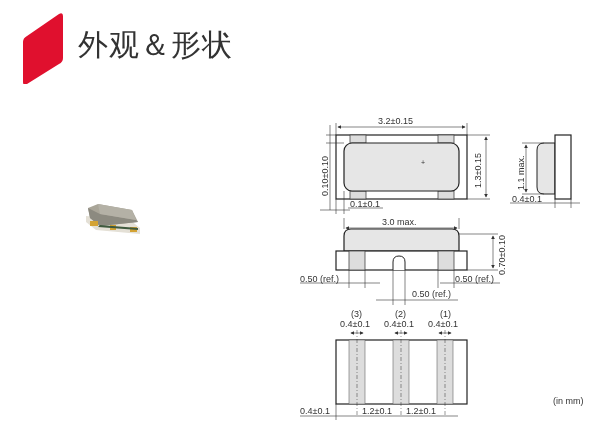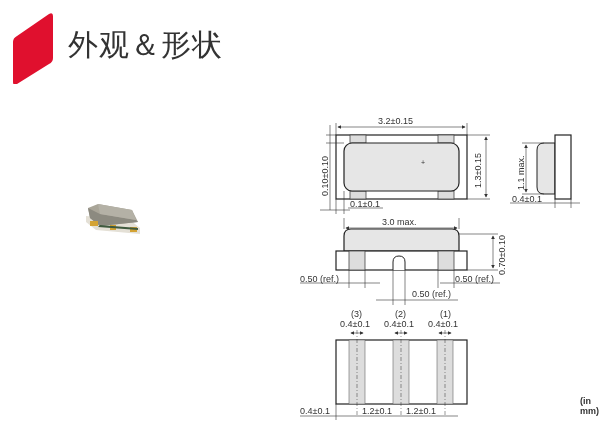--- a/index.html
+++ b/index.html
@@ -1,22 +1,22 @@
 <!DOCTYPE html>
 <html><head>
 <meta charset="utf-8">
 <style>
   html, body { margin: 0; padding: 0; background: #ffffff; }
   body { width: 600px; height: 424px; position: relative; overflow: hidden; font-family: "Liberation Sans", "DejaVu Sans", sans-serif; }
-  .header { position: absolute; left: 1px; top: 0; width: 504px; height: 90px; }
+  .header { position: absolute; left: 11px; top: 0; width: 504px; height: 90px; }
   .logo { position: absolute; left: 10px; top: 12px; }
   .title { position: absolute; left: 67px; top: 25px; font-size: 30px; color: #333; font-family: "DejaVu Sans", sans-serif; letter-spacing: 1px; }
   .photo { position: absolute; left: 82px; top: 200px; }
   .drawing { position: absolute; left: 0; top: 0; }
-  .unit { position: absolute; left: 580px; top: 396px; font-size: 9px; color: #333; font-weight: bold; }
+  .unit { position: absolute; left: 553px; top: 396px; font-size: 9px; color: #333; }
   svg text { font-family: "Liberation Sans", "DejaVu Sans", sans-serif; fill: #333; }
 </style>
 </head>
 <body>
 
 <div class="header">
   <svg class="logo" width="42" height="72" viewBox="0 0 42 72">
     <path d="M2 30 Q2 26 6 24 L38 2 Q42 0 42 4 L42 46 Q42 50 38 52 L6 72 Q2 74 2 70 Z" fill="#e0102e"></path>
   </svg>
   <div class="title">外观＆形状</div>

